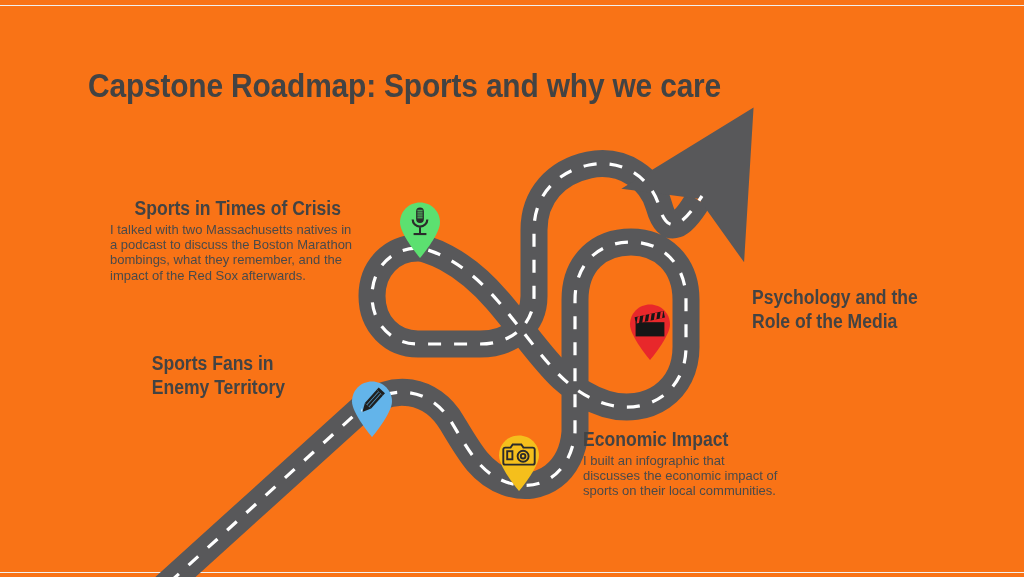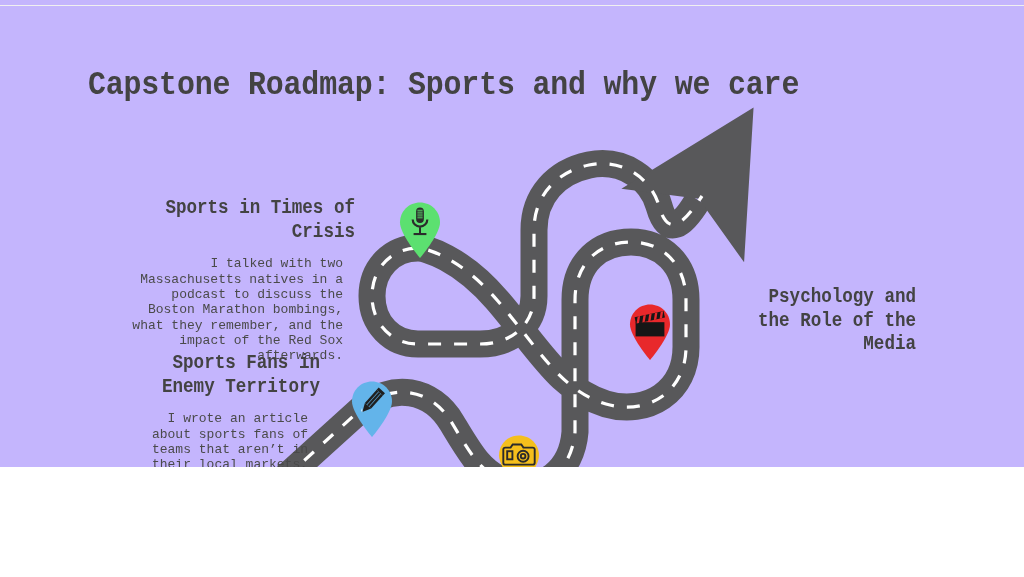--- a/index.html
+++ b/index.html
@@ -3,24 +3,24 @@
 <meta charset="utf-8">
 <style>
   html, body {
     margin: 0;
     padding: 0;
     background: #ffffff;
   }
   #slide {
     position: relative;
     width: 1024px;
-    height: 467px;
-    background: #c4b5fd;
+    height: 577px;
+    background: #f97316;
     overflow: hidden;
-    font-family: Liberation Mono, monospace;
+    font-family: Liberation Sans, sans-serif;
   }
   .edge-line {
     position: absolute;
     left: 0;
     width: 1024px;
     height: 1px;
     background: #f0f0f0;
   }
   .edge-top { top: 5px; }
   .edge-bottom { top: 572px; }
@@ -51,33 +51,33 @@
   }
   .block h3 {
     margin: 0 0 1px 0;
     font-size: 19.5px;
     font-weight: bold;
     color: #434343;
     line-height: 1.21;
     transform: scaleX(0.9);
   }
   .block p {
-    margin: 12px;
+    margin: 0;
     font-size: 13px;
     color: #4a4a4a;
     line-height: 1.18;
   }
-  .align-right { text-align: right; }
+  .align-right { text-align: left; }
   .align-right h3 { transform-origin: right center; }
   .align-left { text-align: left; }
   .align-left h3 { transform-origin: left center; }
 
   #block-crisis { left: 110px; top: 197px; width: 245px; }
   #block-fans   { left: 133px; top: 352px; width: 187px; }
-  #block-psych  { left: 736px; top: 286px; width: 200px; text-align: right; }
+  #block-psych  { left: 752px; top: 286px; width: 200px; }
   #block-econ   { left: 583px; top: 428px; width: 200px; }
 
   .pin {
     position: absolute;
     width: 46px;
     height: 58px;
   }
   #pin-mic     { left: 397px; top: 201px; }
   #pin-pencil  { left: 349px; top: 380px; }
   #pin-camera  { left: 496px; top: 434px; }
@@ -165,38 +165,41 @@
           <rect x="20.4" y="12.6" width="5.2" height="0.85"></rect>
           <rect x="20.4" y="14.5" width="5.2" height="0.85"></rect>
           <rect x="20.4" y="16.4" width="5.2" height="0.85"></rect>
         </g>
       </g>
     </svg>
   </div>
 
   <div class="block align-right" id="block-fans">
     <h3>Sports Fans in Enemy Territory</h3>
-    <p>I wrote an article about sports fans of teams that aren’t in their local markets, as well as liking a certain player over a team.</p>
   </div>
 
   <div class="pin" id="pin-pencil">
     <svg viewBox="0 0 46 58" width="46" height="58">
       <path d="M23,57 C23,57 3,33.5 3,21.5 C3,10.2 11.9,1.5 23,1.5
                C34.1,1.5 43,10.2 43,21.5 C43,33.5 23,57 23,57 Z" fill="#63b4ea"></path>
       <g transform="rotate(42 23 21)">
         <rect x="19" y="6.5" width="8.4" height="3.1" fill="#1f1f1f"></rect>
         <rect x="19" y="9.6" width="8.4" height="17.6" fill="#1f1f1f"></rect>
         <path d="M19,27.2 L27.4,27.2 L23.2,35.6 Z" fill="#1f1f1f"></path>
         <path d="M20.3,32.9 L23.2,35.6 L21.6,35.6 Z" fill="#ffffff"></path>
         <rect x="21.3" y="9.6" width="0.75" height="17.6" fill="#63b4ea" opacity="0.85"></rect>
         <rect x="24.2" y="9.6" width="0.75" height="17.6" fill="#63b4ea" opacity="0.85"></rect>
       </g>
     </svg>
   </div>
 
+  <div class="block align-left" id="block-econ">
+    <h3>Economic Impact</h3>
+    <p>I built an infographic that discusses the economic impact of sports on their local communities.</p>
+  </div>
 
   <div class="pin" id="pin-camera">
     <svg viewBox="0 0 46 58" width="46" height="58">
       <path d="M23,57 C23,57 3,33.5 3,21.5 C3,10.2 11.9,1.5 23,1.5
                C34.1,1.5 43,10.2 43,21.5 C43,33.5 23,57 23,57 Z" fill="#f5bf1c"></path>
       <g fill="none" stroke="#2b2b2b" stroke-width="1.9">
         <path d="M9.2,13.6 h5.4 l2.1,-3.1 h8.6 l2.1,3.1 h9.4
                  a1.9,1.9 0 0 1 1.9,1.9 v13.2 a1.9,1.9 0 0 1 -1.9,1.9
                  H9.2 a1.9,1.9 0 0 1 -1.9,-1.9 V15.5
                  a1.9,1.9 0 0 1 1.9,-1.9 Z"></path>

